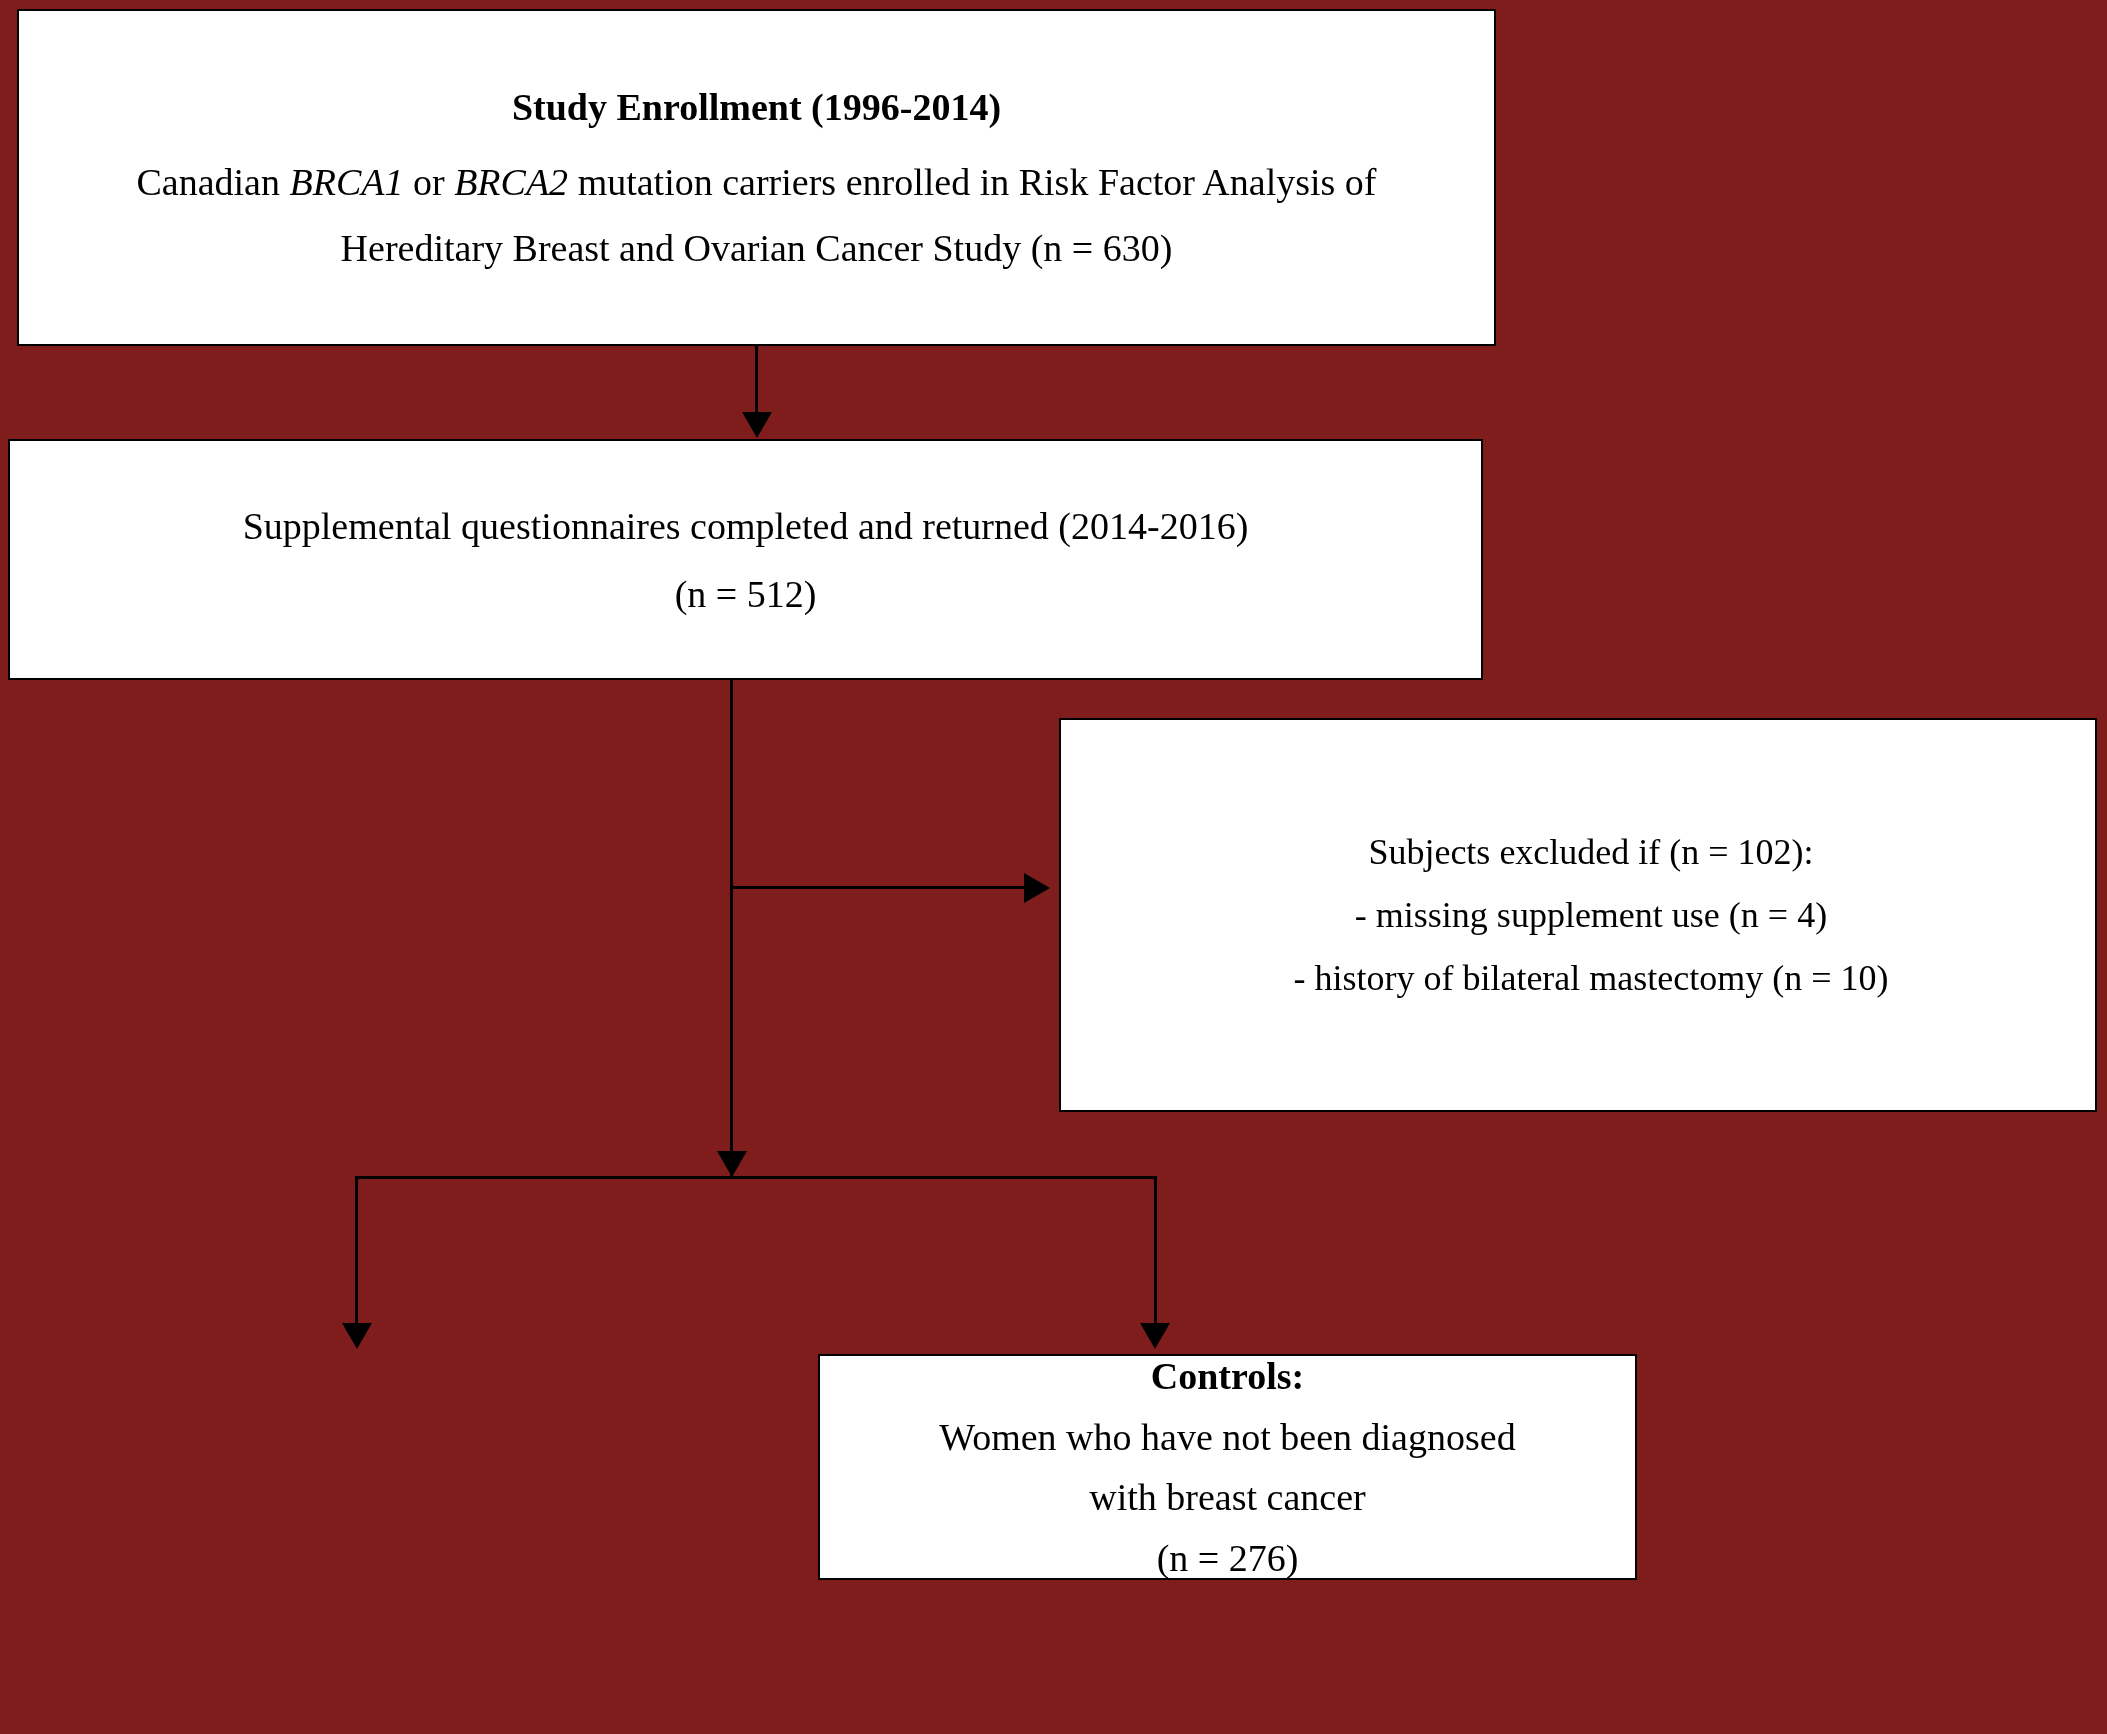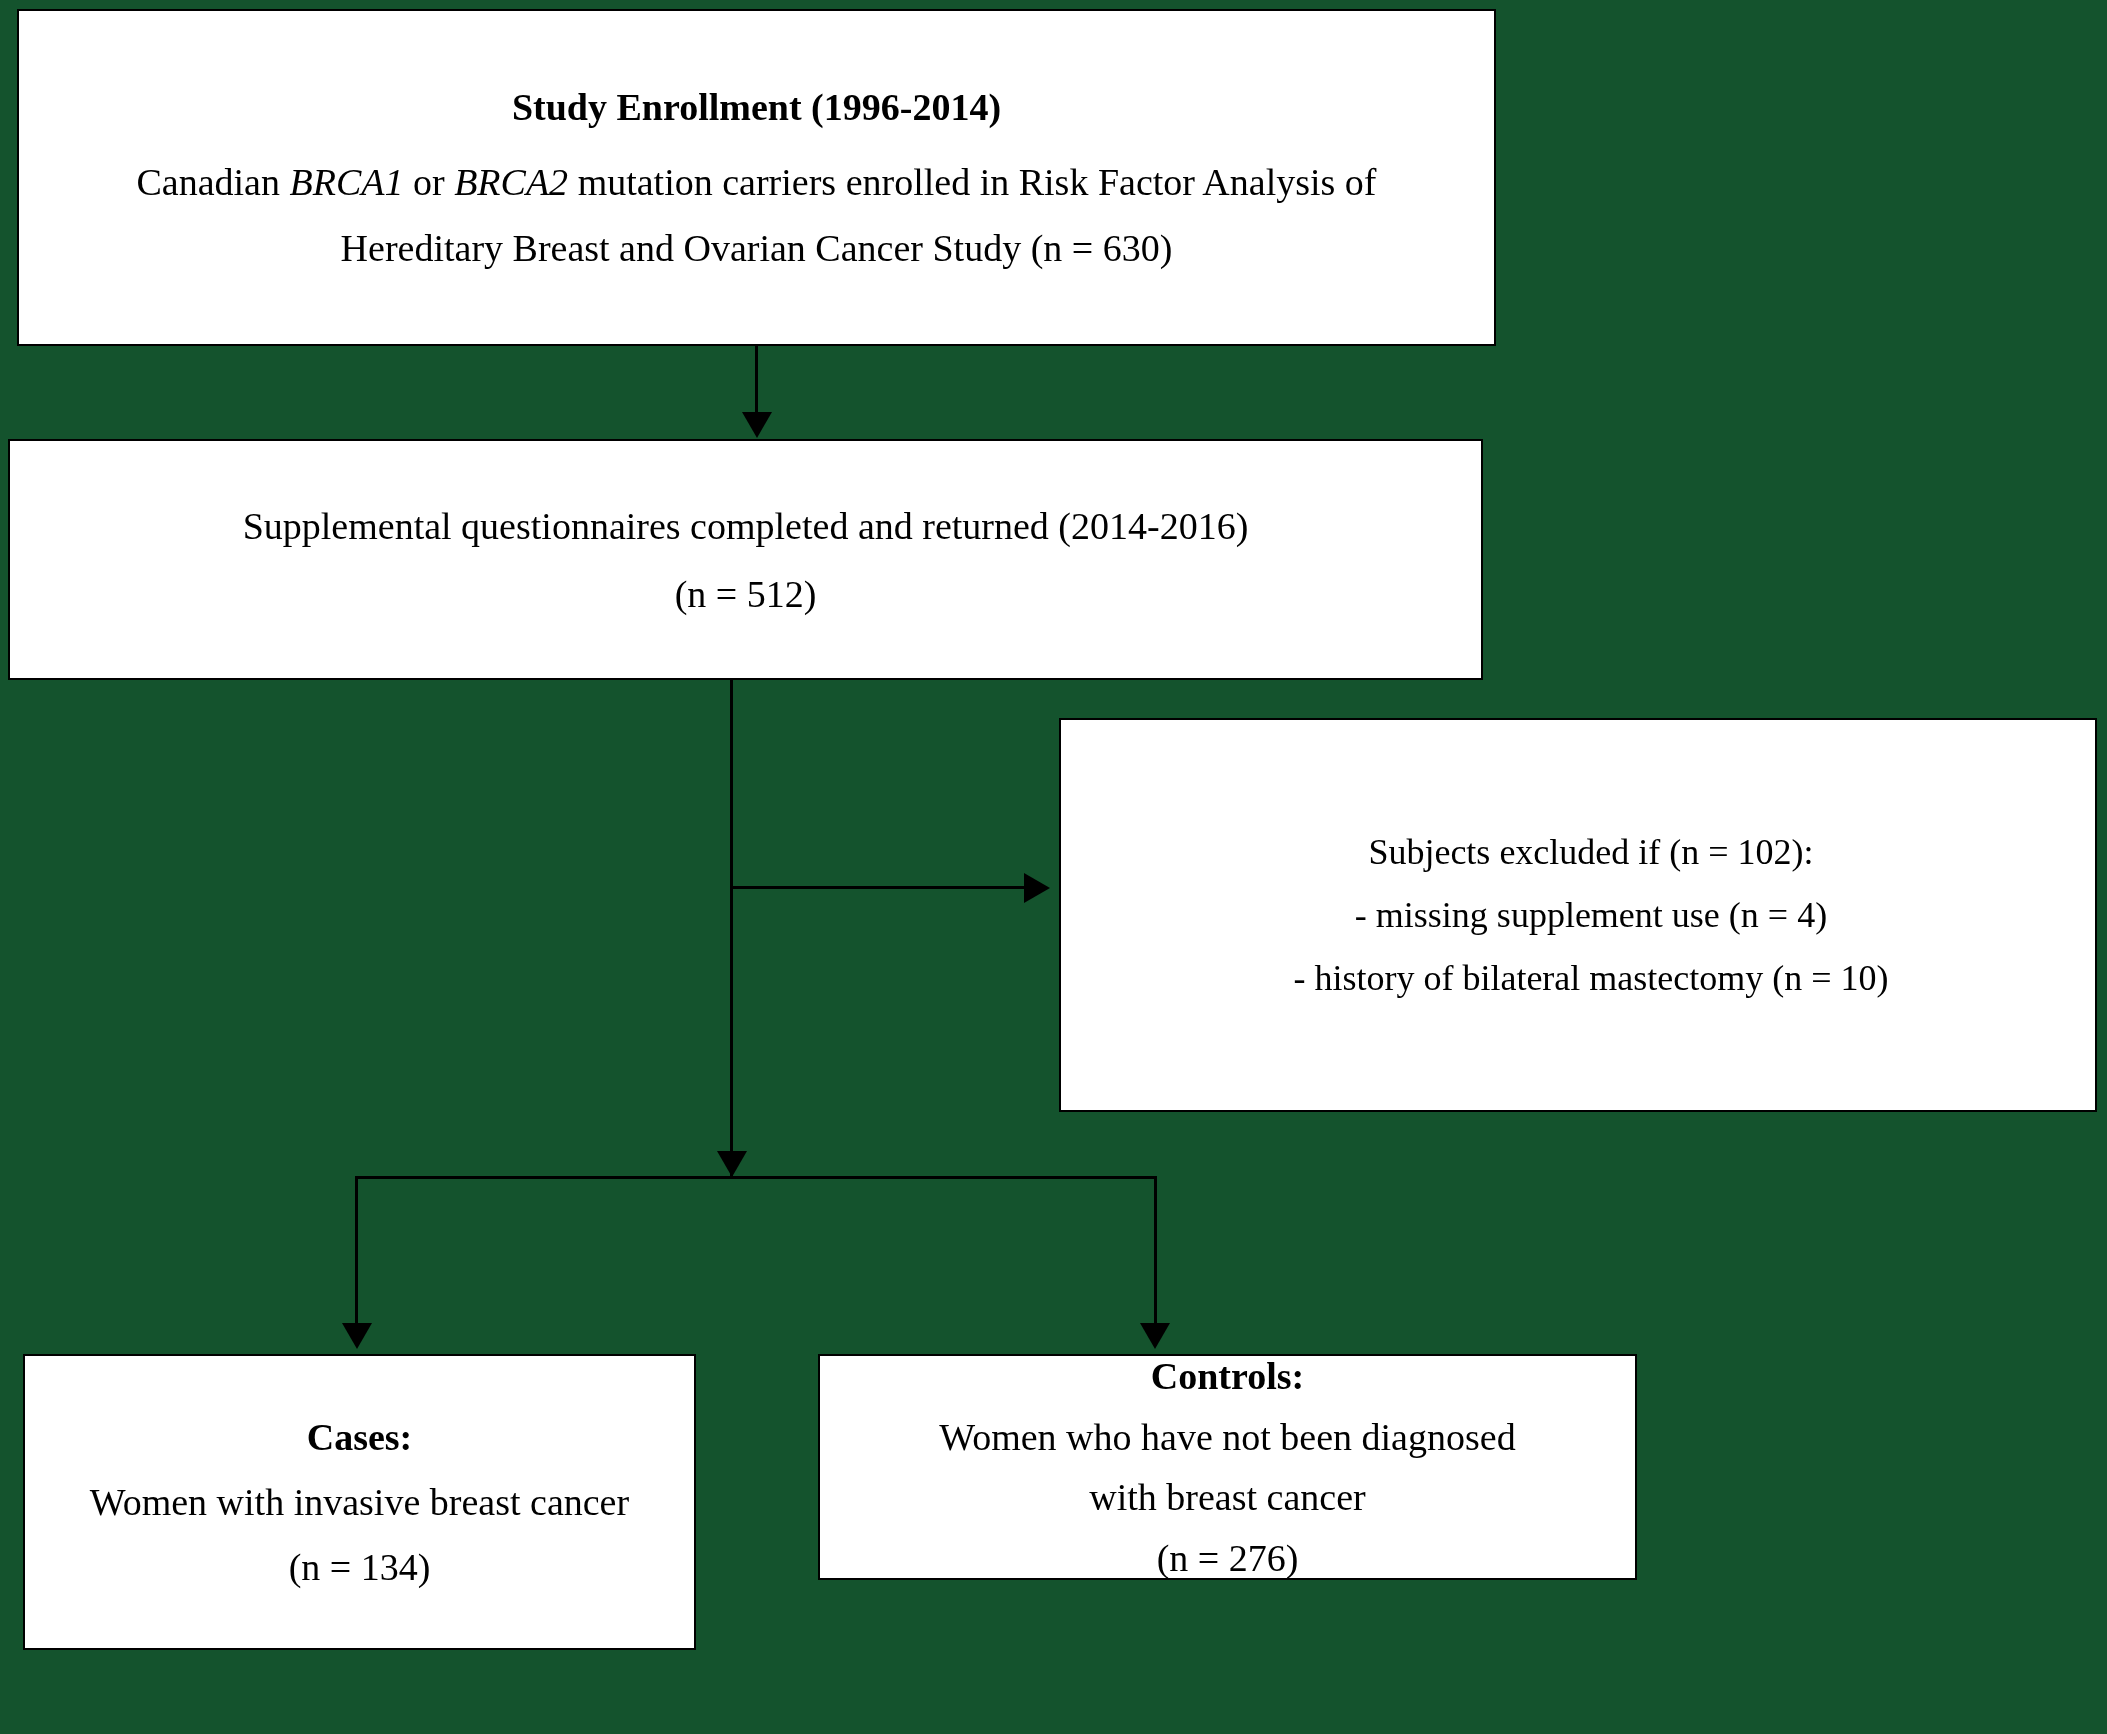--- a/index.html
+++ b/index.html
@@ -8,21 +8,21 @@
     background: #ffffff;
   }
   body {
     font-family: "Liberation Serif", "DejaVu Serif", serif;
     color: #000000;
   }
   #canvas {
     position: relative;
     width: 2108px;
     height: 1734px;
-    background: #14532d;
+    background: #7f1d1d;
     overflow: hidden;
   }
 
   
   .node {
     position: absolute;
     box-sizing: border-box;
     border: 2.8px solid #000000;
     background: #ffffff;
     display: flex;
@@ -146,25 +146,20 @@
     <span class="line">- missing supplement use (n = 4)</span>
     <span class="line">- history of bilateral mastectomy (n = 10)</span>
   </div>
 
   <div class="conn hline" id="conn-split-h"></div>
   <div class="conn vline" id="conn-split-l-v"></div>
   <div class="conn vline" id="conn-split-r-v"></div>
   <div class="arrow-down" id="arrow-left"></div>
   <div class="arrow-down" id="arrow-right"></div>
 
-  <div class="node" id="node-cases">
-    <span class="line bold">Cases:</span>
-    <span class="line">Women with invasive breast cancer</span>
-    <span class="line">(n = 134)</span>
-  </div>
 
   <div class="node" id="node-controls">
     <span class="line bold">Controls:</span>
     <span class="line">Women who have not been  diagnosed</span>
     <span class="line">with breast cancer</span>
     <span class="line">(n = 276)</span>
   </div>
 
 </div>
 

